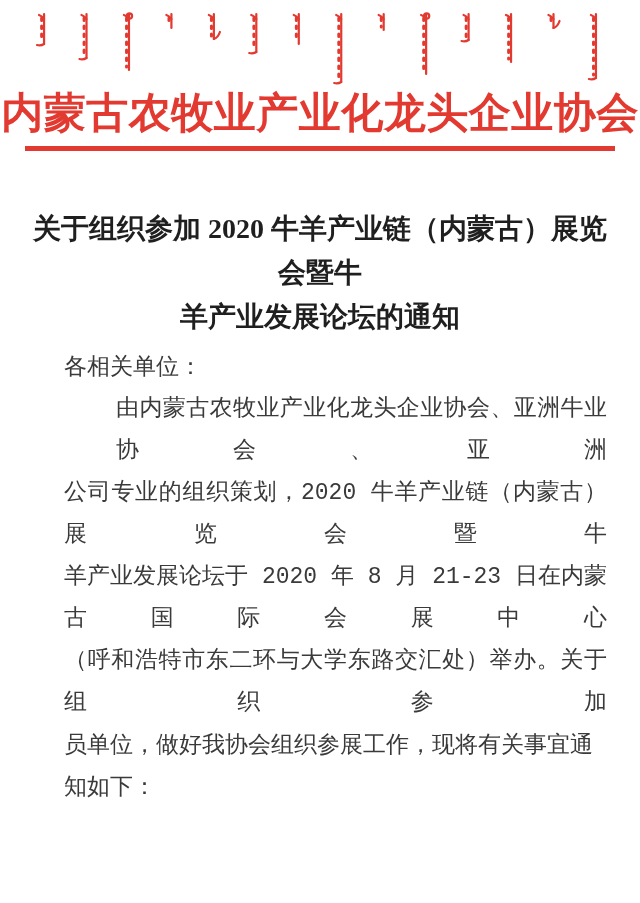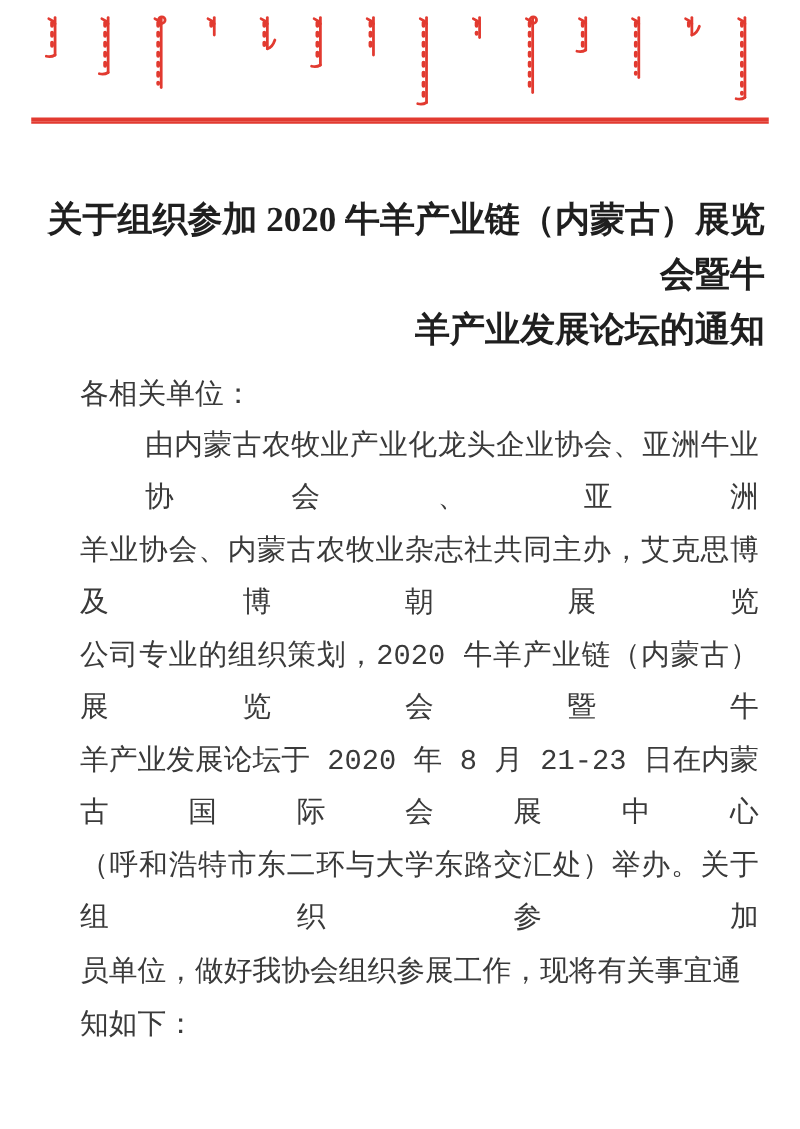--- a/index.html
+++ b/index.html
@@ -35,21 +35,21 @@
     letter-spacing: 0.5px;
   }
   .double-rule {
     margin: 8px 25px 0 25px;
     height: 3px;                       
     border-top: 3px solid var(--red);
     border-bottom: 2px solid var(--red);
   }
   .doc-title {
     margin: 56px 28px 0 28px;
-    text-align: right;
+    text-align: center;
     color: var(--title-text);
     font-size: 28px;
     font-weight: 700;
     line-height: 44px;
   }
   .doc-title .t-line { display: block; }
   .body-text {
     margin: 7px 33px 0 33px;
     color: var(--body-text);
     font-size: 23px;
@@ -116,32 +116,32 @@
           <line x1="511.44615384615383" y1="10" x2="511.44615384615383" y2="17" stroke-width="3" stroke-dasharray="2.6 5.4"></line>
           <path d="M 513.8461538461538 20 Q 517.8461538461538 19 519.8461538461538 13"></path>
           <path d="M 551 7 Q 554 8 556 11"></path>
           <line x1="556" y1="6" x2="556" y2="70"></line>
           <line x1="553.6" y1="10" x2="553.6" y2="67" stroke-width="3" stroke-dasharray="2.6 5.4"></line>
           <path d="M 556 70 Q 553 72 549 71"></path>
         </g>
       </svg>
   </div>
 
+  <h1 class="assoc-title">内蒙古农牧业产业化龙头企业协会</h1>
 
   <div class="double-rule"></div>
 
   <h2 class="doc-title">
     <span class="t-line">关于组织参加 2020 牛羊产业链（内蒙古）展览会暨牛</span>
     <span class="t-line">羊产业发展论坛的通知</span>
   </h2>
 
   <div class="body-text">
     <div class="bl">各相关单位：</div>
     <div class="bl just indent">由内蒙古农牧业产业化龙头企业协会、亚洲牛业协会、亚洲</div>
-    <div class="bl just">羊业协会、内蒙古农牧业杂志社共同主办，艾克思博及博朝展览</div>
     <div class="bl just">公司专业的组织策划，2020 牛羊产业链（内蒙古）展览会暨牛</div>
     <div class="bl just">羊产业发展论坛于 2020 年 8 月 21-23 日在内蒙古国际会展中心</div>
     <div class="bl just">（呼和浩特市东二环与大学东路交汇处）举办。关于组织参加</div>
     <div class="bl">员单位，做好我协会组织参展工作，现将有关事宜通知如下：</div>
     <div class="bl"></div>
 
   </div>
 
 </div>
 

